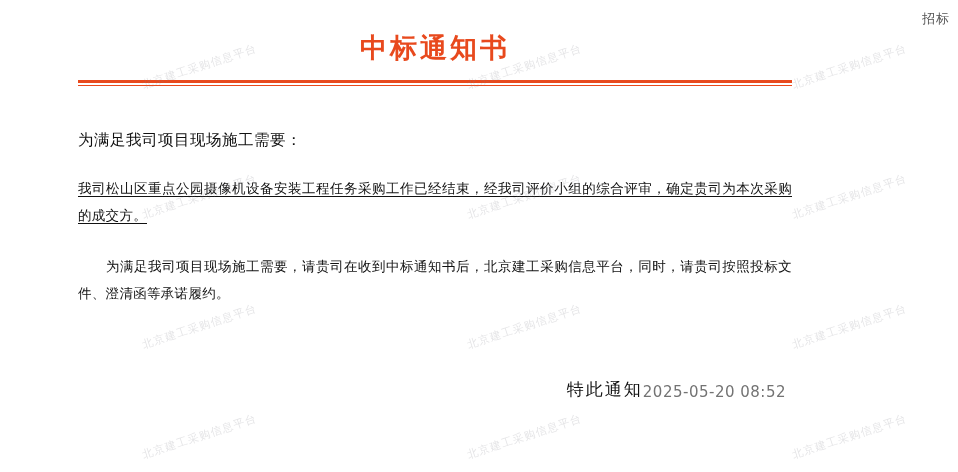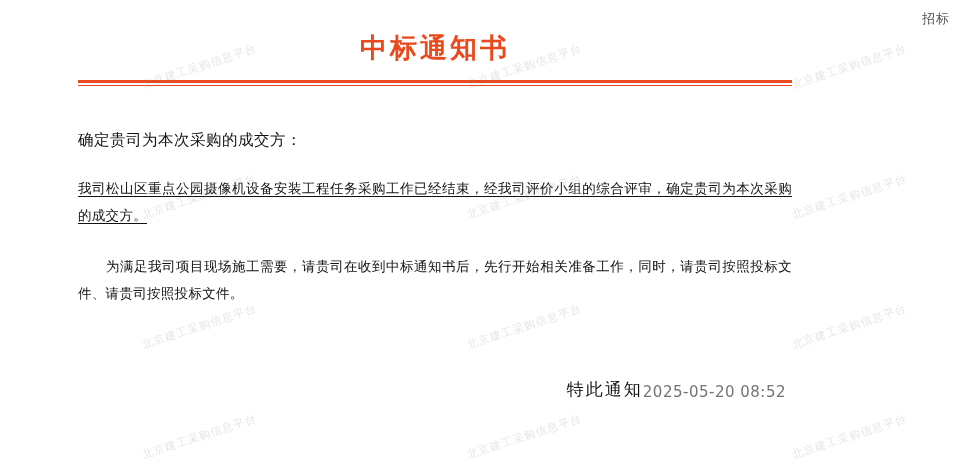--- a/index.html
+++ b/index.html
@@ -132,25 +132,25 @@
   <div class="doc">
 
     <div class="title">中标通知书</div>
 
     <div class="rule-wrap">
       <div class="rule-thick"></div>
       <div class="rule-gap"></div>
       <div class="rule-thin"></div>
     </div>
 
-    <div class="addressee">确定贵司为本次采购的成交方：</div>
+    <div class="addressee">为满足我司项目现场施工需要：</div>
 
     <div class="para"><span class="underline-text">我司松山区重点公园摄像机设备安装工程任务采购工作已经结束，经我司评价小组的综合评审，确定贵司为本次采购的成交方。</span></div>
 
-    <div class="para indent">为满足我司项目现场施工需要，请贵司在收到中标通知书后，先行开始相关准备工作，同时，请贵司按照投标文件、请贵司按照投标文件。</div>
+    <div class="para indent">为满足我司项目现场施工需要，请贵司在收到中标通知书后，北京建工采购信息平台，同时，请贵司按照投标文件、澄清函等承诺履约。</div>
 
     <div class="footer">
       <div class="notice-word">特此通知</div>
       <div class="date">2025-05-20 08:52</div>
     </div>
 
   </div>
 
   <div class="wm-layer">
     <div class="wm" style="left:140px;top:78px;">北京建工采购信息平台</div>

